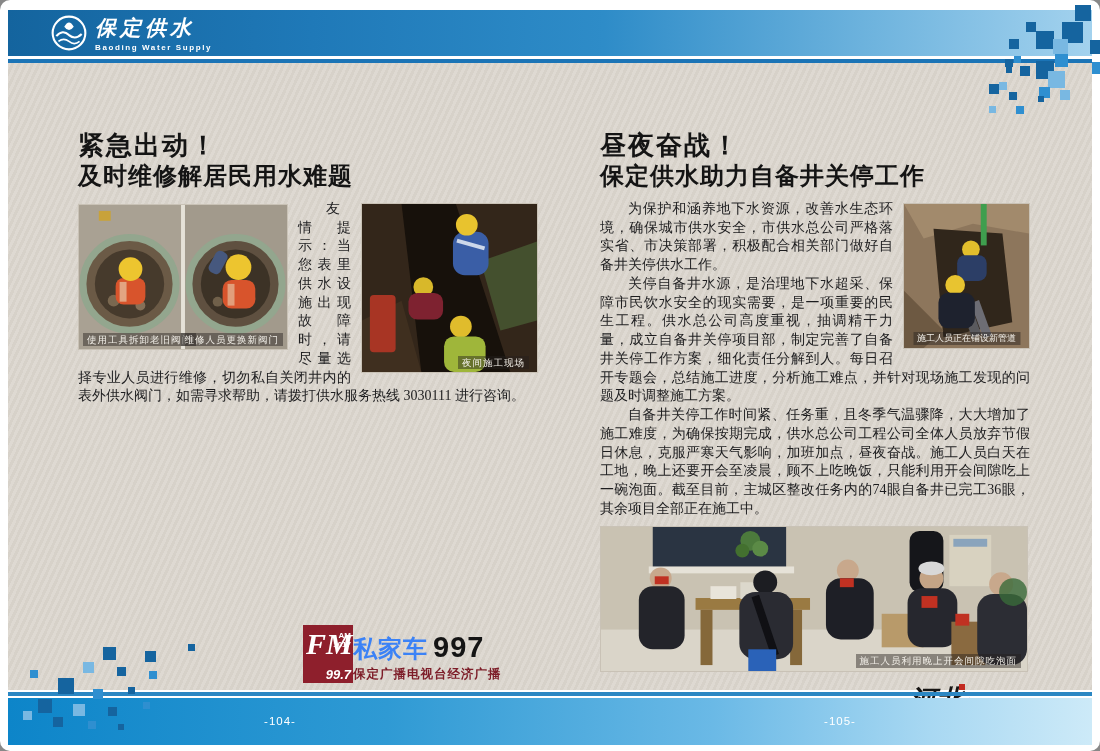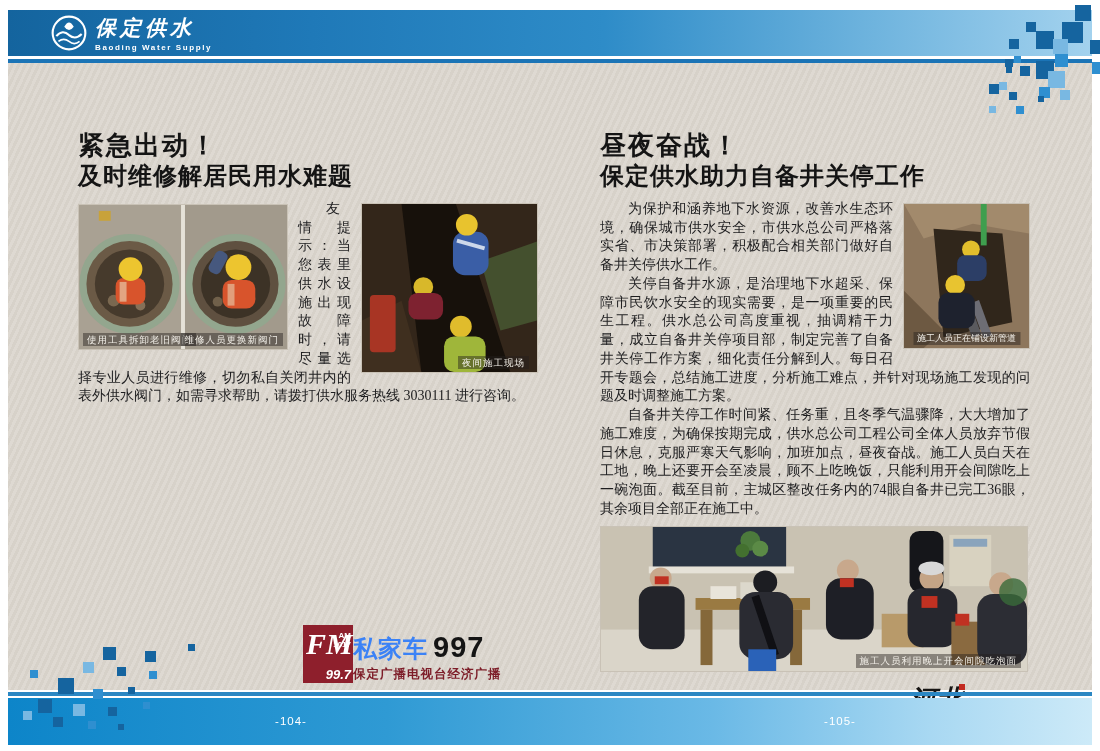--- a/index.html
+++ b/index.html
@@ -1,19 +1,19 @@
 <!DOCTYPE html>
 <html><head>
 <meta charset="utf-8">
 <style>
   * { margin:0; padding:0; box-sizing:border-box; }
   body { background:#888; font-family:"Liberation Serif", serif; }
   #stage {
     position:relative; width:1100px; height:751px; background:#ffffff;
-    overflow:hidden; margin:0 auto;
+    overflow:hidden; margin:0 auto;border-radius:10px;
   }
   
   .header-band {
     position:absolute; left:8px; right:8px; top:10px; height:46px;
     background:linear-gradient(90deg,#14649e 0%,#1f79b8 28%,#2e8cc8 55%,#6fb4de 80%,#a3d2ee 100%);
   }
   .header-underline {
     position:absolute; left:8px; right:8px; top:59px; height:4px; background:#1b74b6;
   }
   .brand { position:absolute; left:50px; top:14px; display:flex; align-items:center; gap:7px; color:#fff; }
@@ -28,21 +28,21 @@
   }
   .footer-line { position:absolute; left:8px; right:8px; top:692px; height:4px; background:#2b87c3; }
   .footer-band {
     position:absolute; left:8px; right:8px; top:698px; height:47px;
     background:linear-gradient(90deg,#0d85c9 0%,#2f9ad4 35%,#6ab9e6 65%,#a8d8f2 85%,#cdeaf8 100%);
   }
   .page-num {
     position:absolute; width:70px; text-align:center; top:715px; color:#fff;
     font-size:11.5px; font-family:"Liberation Sans", sans-serif; letter-spacing:1px;
   }
-  #pagenum-left { left:256px; }
+  #pagenum-left { left:245px; }
   #pagenum-right { left:805px; }
   
   .paper {
     position:absolute; left:8px; right:8px; top:63px; height:627px;
     background:#dcd7cf;
     background-image:repeating-linear-gradient(115deg, rgba(255,255,255,0.06) 0 3px, rgba(120,110,95,0.05) 3px 6px);
   }
   
   .col { position:absolute; top:131px; }
   #left-col  { left:78px;  width:460px; height:556px; }

